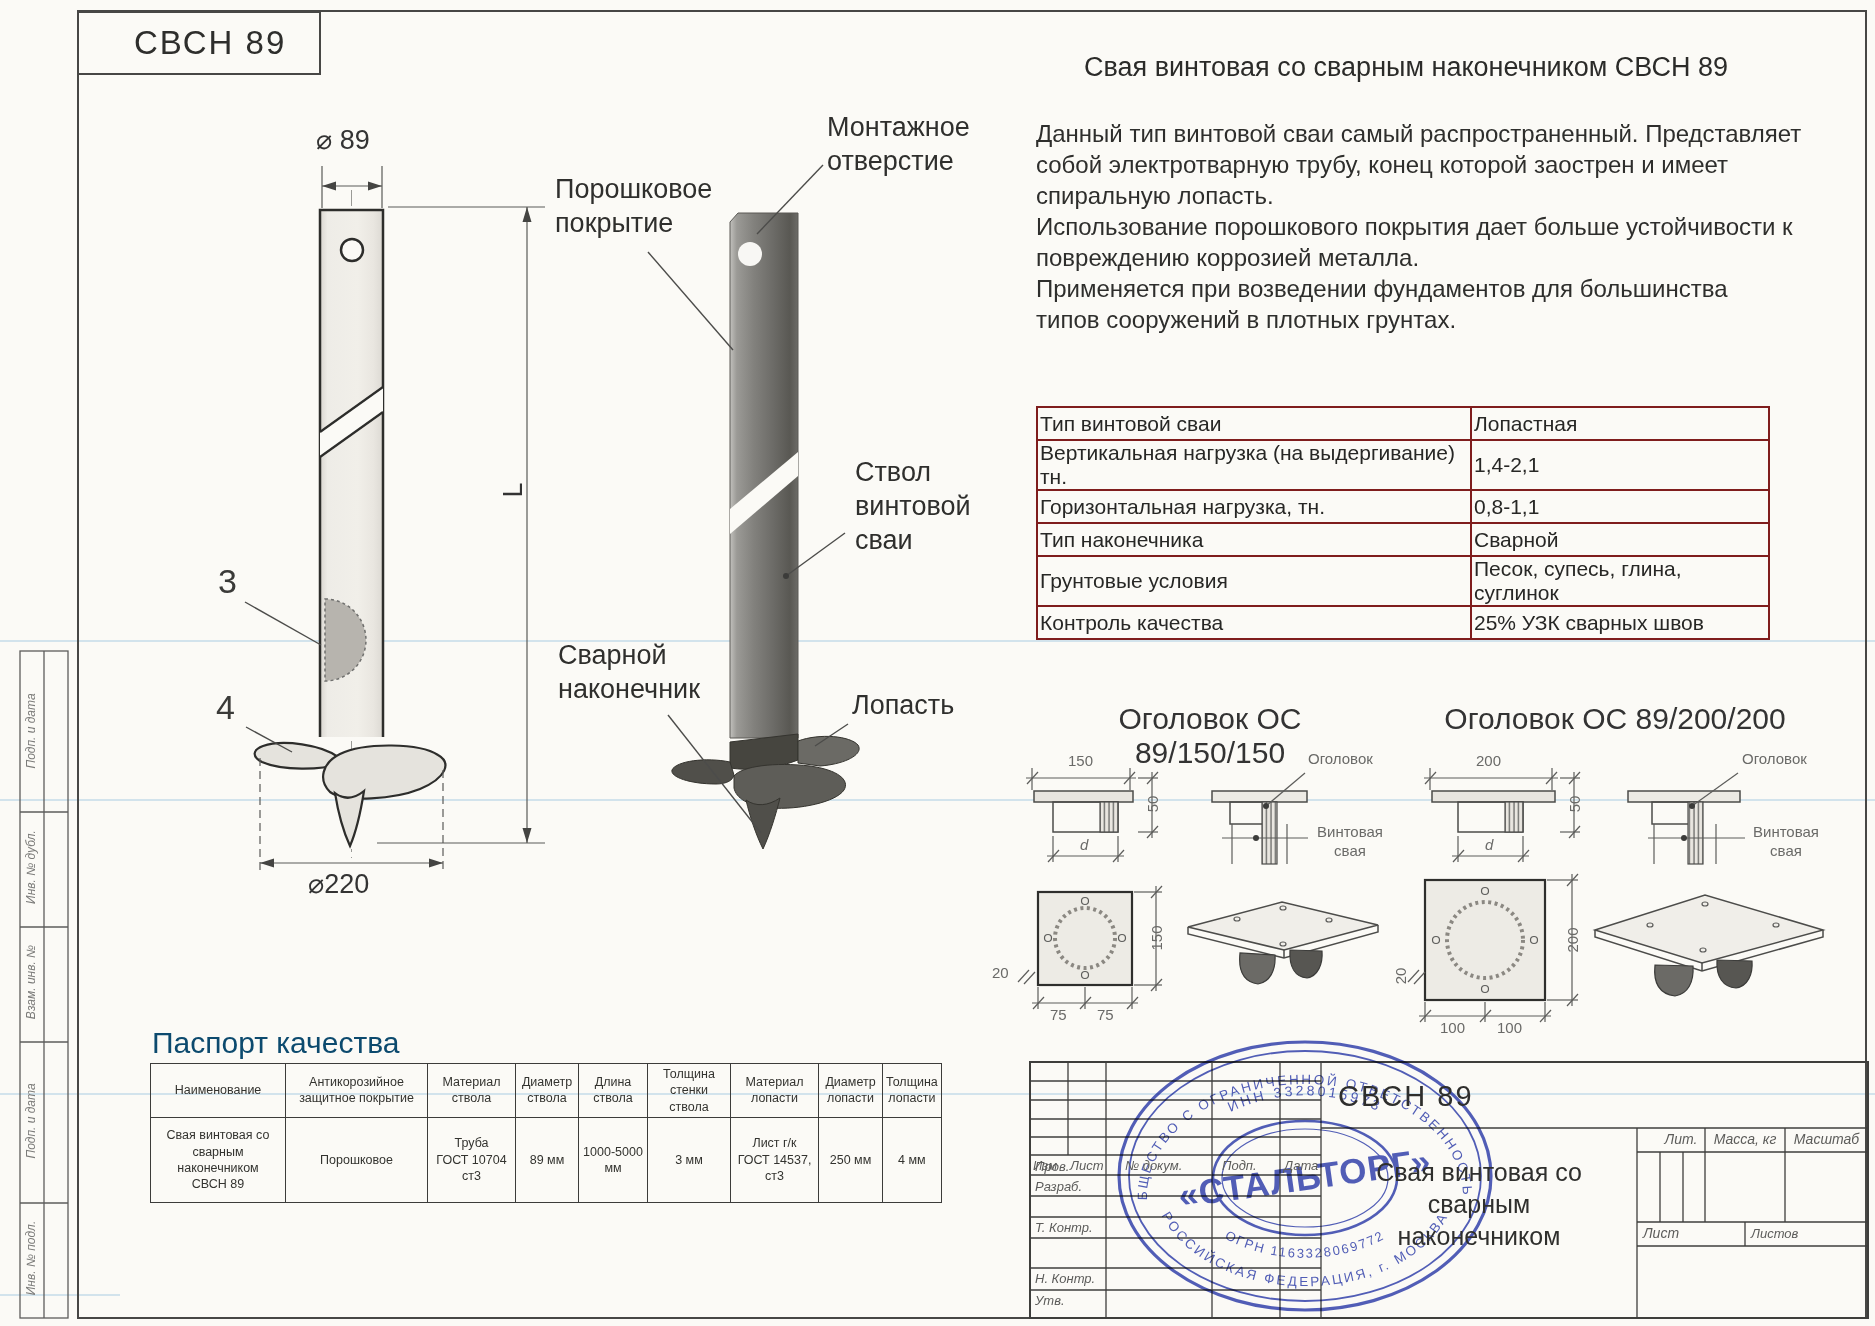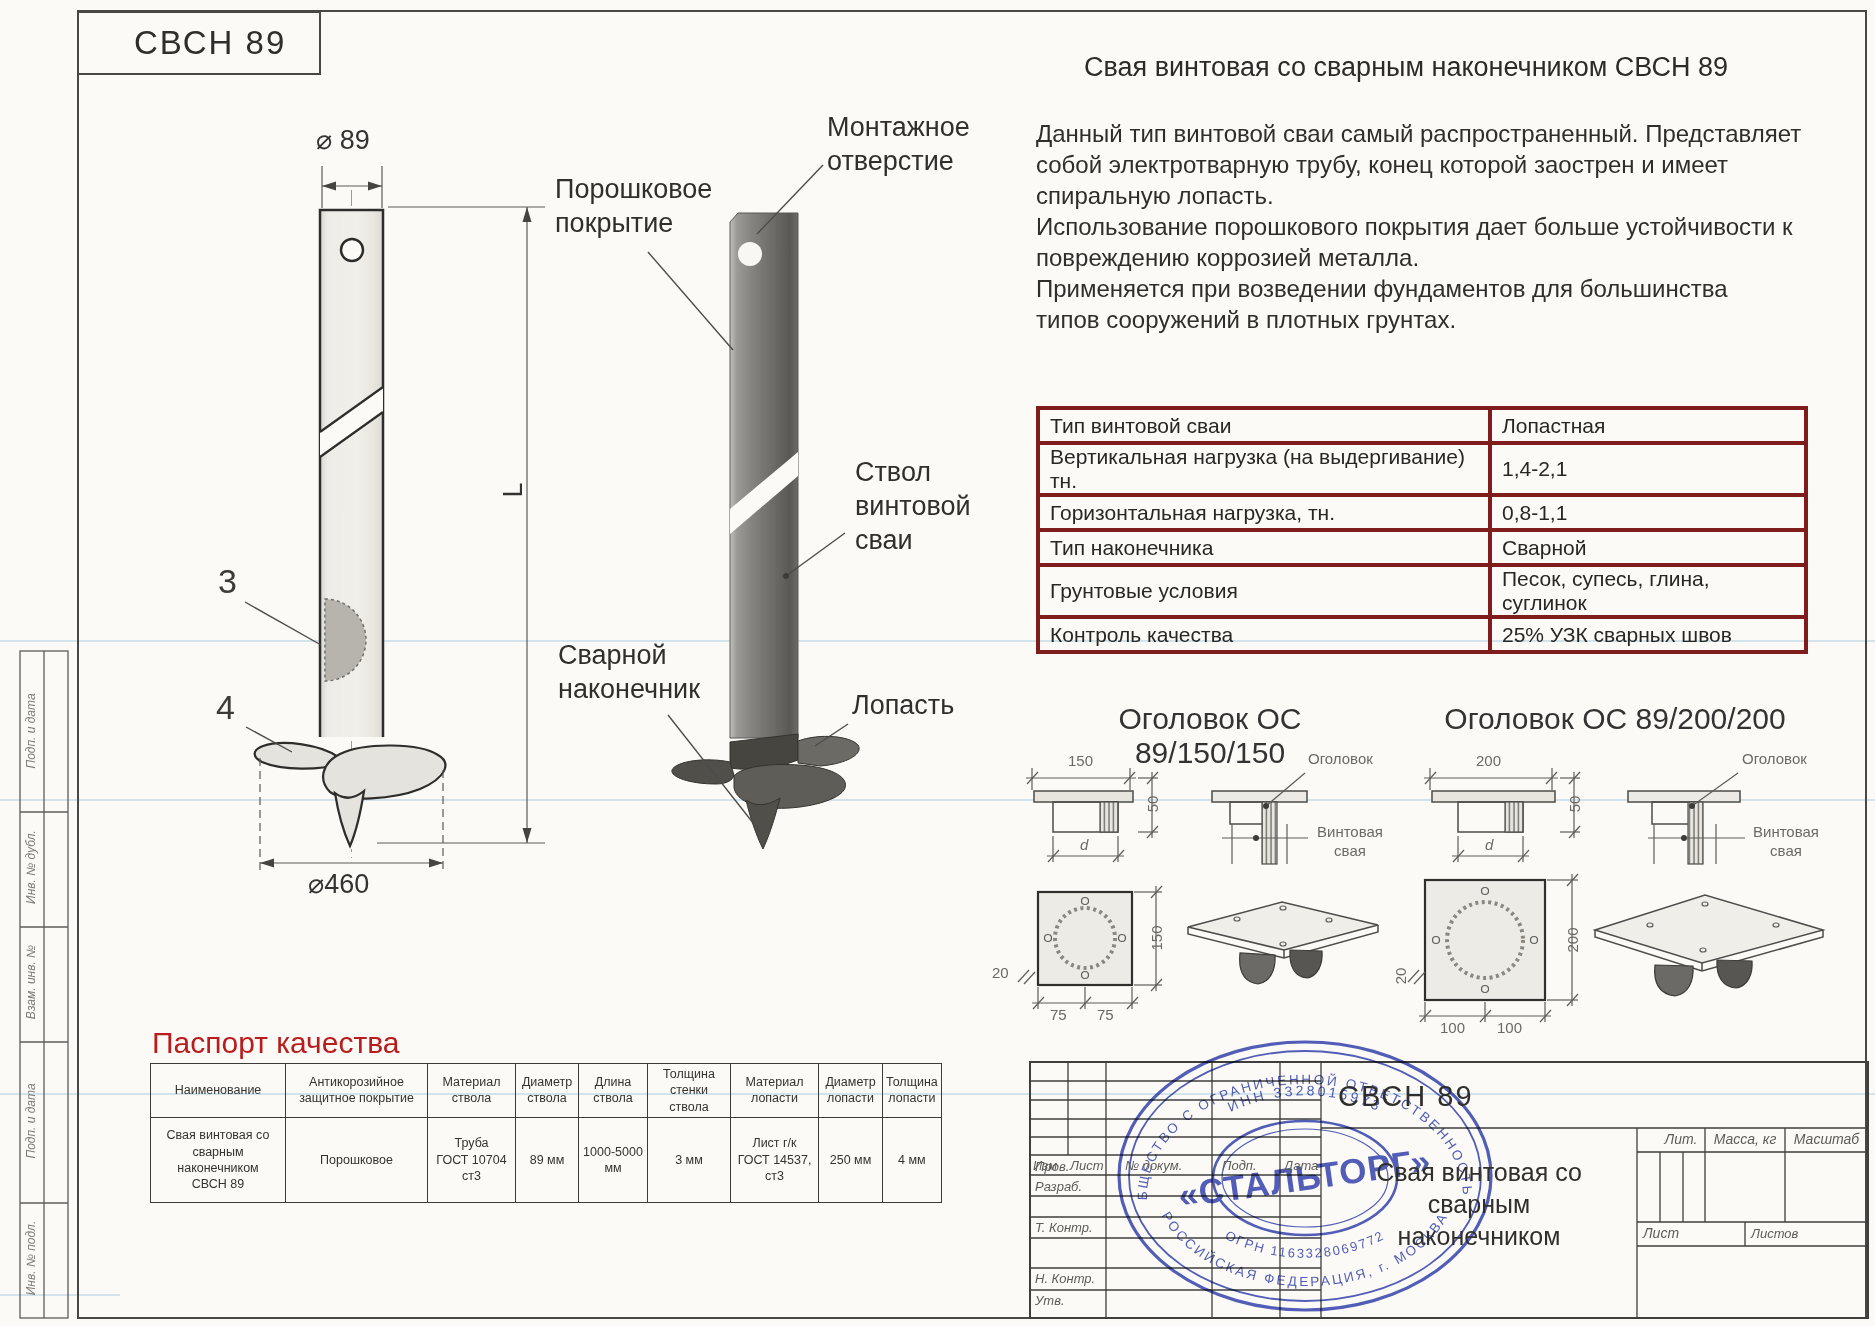--- a/index.html
+++ b/index.html
@@ -11,24 +11,24 @@
   .dimbig { font-size:27px; color:#333; }
   .dimsm { font-size:15px; color:#6a6a68; }
   .callout { font-size:34px; color:#3a3a38; }
   .rot { transform:rotate(-90deg); transform-origin:left top; text-align:center; }
   .vstrip { font-size:12px; font-style:italic; color:#7b7b79; text-align:center;
             transform:rotate(-90deg); transform-origin:left top; }
   .doccode { font-size:33px; letter-spacing:2px; color:#2e2e2c; }
   .introtitle { font-size:27px; color:#2b2b29; text-align:center; }
   .desc { font-size:24px; line-height:31px; color:#2e2e2c; }
   .head-title { font-size:30px; color:#333; text-align:center; }
-  .passport-h { font-size:30px; color:#b91c1c; }
+  .passport-h { font-size:30px; color:#0c4a6e; }
   table.spec { position:absolute; left:1036px; top:406px; border-collapse:collapse; }
-  table.spec td { border:4px solid #7f1d1d; font-size:21px; color:#272725; height:31px;
-                  padding:0 10px; background:transparent; }
+  table.spec td { border:2px solid #7f1d1d; font-size:21px; color:#272725; height:31px;
+                  padding:0 2px; background:transparent; }
   table.spec td.k { width:428px; }
   table.spec td.v { width:292px; }
   table.pass { position:absolute; left:150px; top:1063px; border-collapse:collapse; table-layout:fixed; }
   table.pass td { border:1.6px solid #3c3c3a; font-size:12.5px; line-height:1.3; color:#33332f;
                   text-align:center; vertical-align:middle; padding:2px 3px; }
   table.pass tr.hd td { height:36px; }
   table.pass tr.bd td { height:80px; }
   .tb-lbl { font-size:13px; font-style:italic; color:#5c5c5a; }
   .tb-code { font-size:29px; letter-spacing:2px; color:#2e2e2c; }
   .tb-name { font-size:25px; line-height:32px; color:#2f2f2d; text-align:center; }
@@ -375,21 +375,21 @@
 отверстие</div>
   <div class="t lbl ml" style="left:855px;top:455px">Ствол
 винтовой
 сваи</div>
   <div class="t lbl ml" style="left:558px;top:638px">Сварной
 наконечник</div>
   <div class="t lbl" style="left:852px;top:688px">Лопасть</div>
   <div class="t callout" style="left:218px;top:562px">3</div>
   <div class="t callout" style="left:216px;top:688px">4</div>
   <div class="t dimbig" style="left:316px;top:124px">⌀ 89</div>
-  <div class="t dimbig" style="left:308px;top:868px">⌀460</div>
+  <div class="t dimbig" style="left:308px;top:868px">⌀220</div>
   <div class="t dimbig rot" style="left:498px;top:510px;width:40px">L</div>
 
   <div class="t head-title" style="left:1040px;top:702px;width:340px">Оголовок ОС 89/150/150</div>
   <div class="t dimsm" style="left:1068px;top:752px">150</div>
   <div class="t dimsm rot" style="left:1144px;top:824px;width:40px">50</div>
   <div class="t dimsm" style="left:1080px;top:836px;font-style:italic">d</div>
   <div class="t dimsm rot" style="left:1148px;top:962px;width:48px">150</div>
   <div class="t dimsm" style="left:1050px;top:1006px">75</div>
   <div class="t dimsm" style="left:1097px;top:1006px">75</div>
   <div class="t dimsm" style="left:992px;top:964px">20</div>

